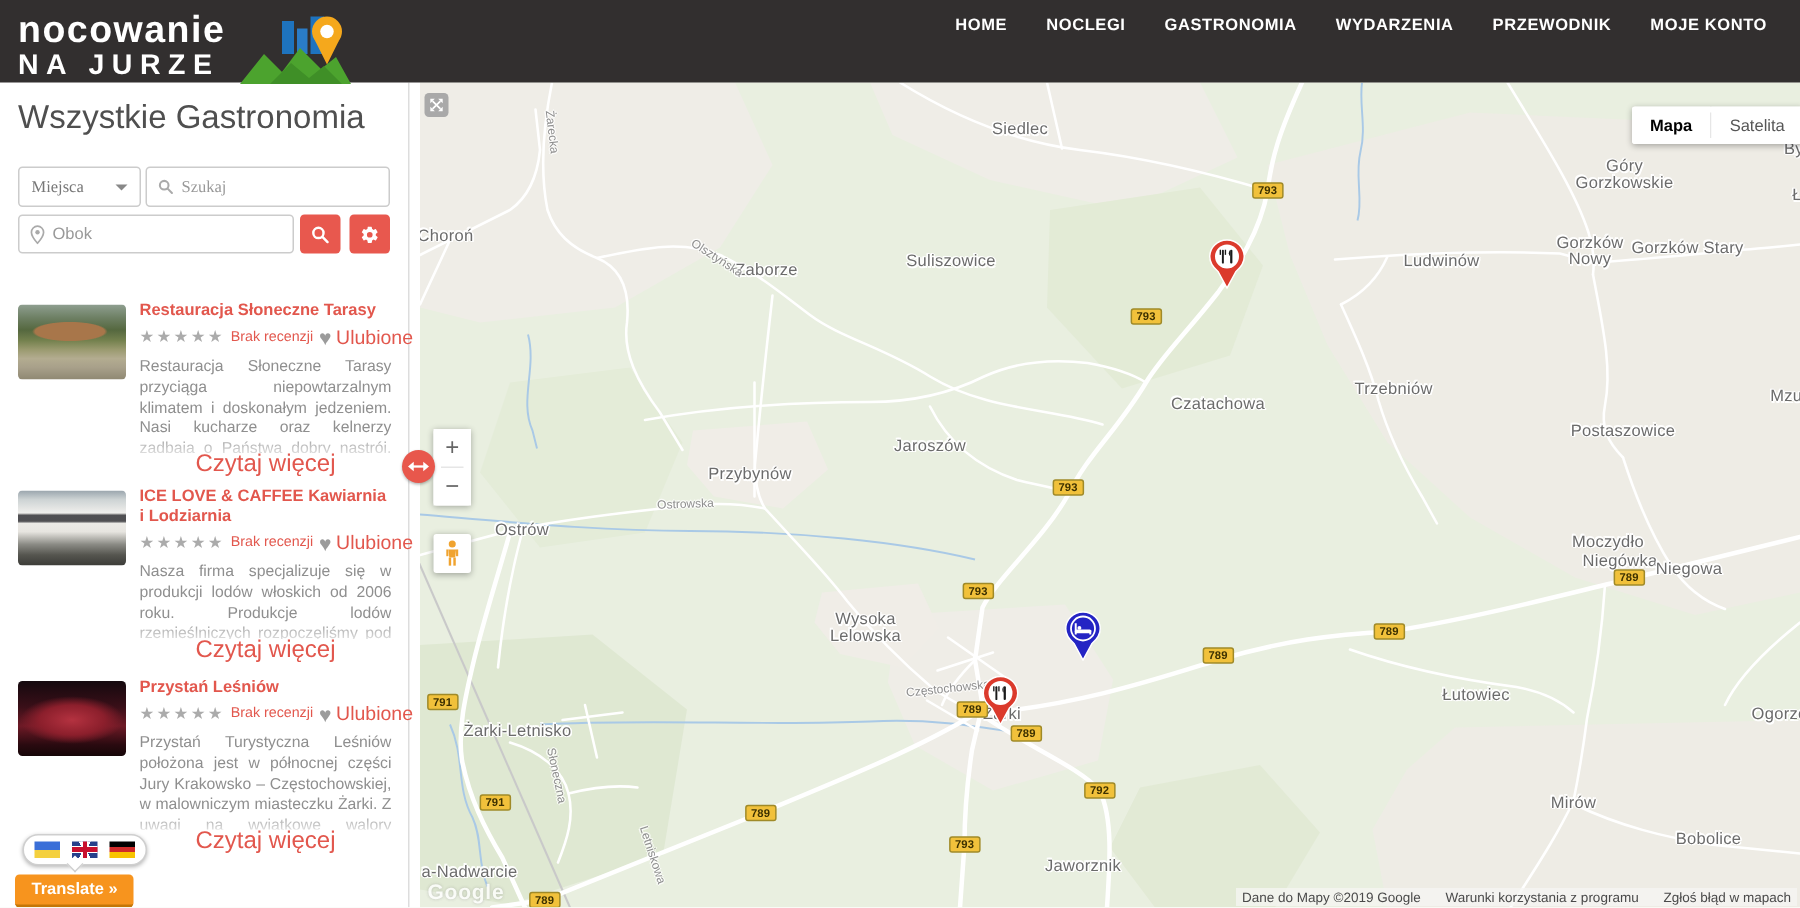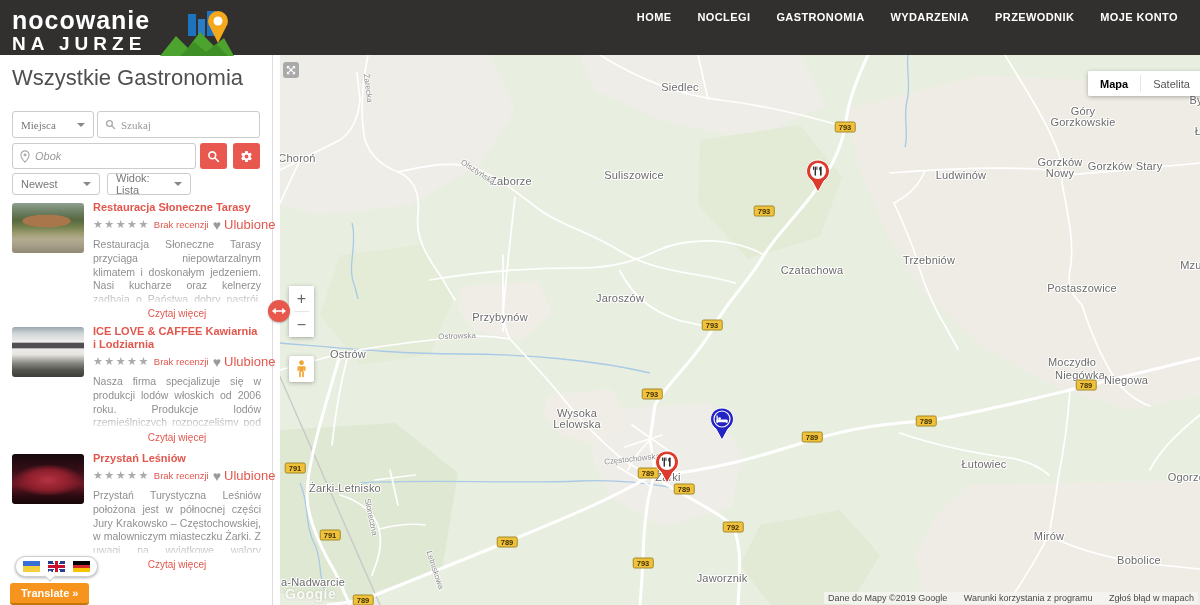--- a/index.html
+++ b/index.html
@@ -31,21 +31,21 @@
   .thumb3{background:radial-gradient(ellipse 48px 22px at 50% 52%,#b43240 0%,#8c1f2c 45%,rgba(0,0,0,0) 72%),linear-gradient(180deg,#14090e 0%,#3a0f18 35%,#6e1a26 60%,#2a0a10 85%,#160608 100%);}
   .l-content{position:absolute;left:93px;right:12px;top:0;bottom:0;}
   .l-title{display:block;color:#e2574d;font-size:11px;font-weight:700;line-height:13px;text-decoration:none;cursor:pointer;}
   .l-meta{margin-top:3px;white-space:nowrap;display:flex;align-items:center;}
   .stars{color:#ababab;font-size:11px;letter-spacing:1.5px;}
   .rtxt{color:#e2574d;font-size:9.5px;margin-left:4px;}
   .heart{color:#9b9b9b;font-size:14px;margin-left:4px;line-height:10px;cursor:pointer;}
   .fav{color:#e2574d;font-size:13px;margin-left:3px;cursor:pointer;}
   .l-desc{margin:6px 0 0 0;font-size:10.5px;line-height:13.8px;color:#8f8f8f;text-align:justify;height:64px;overflow:hidden;}
   .l-fade{position:absolute;left:0;right:0;bottom:14px;height:18px;background:linear-gradient(180deg,rgba(255,255,255,0),rgba(255,255,255,.95));}
-  .more{position:absolute;left:0;right:0;bottom:2px;text-align:center;color:#e2574d;font-size:10px;text-decoration:none;cursor:pointer;}
+  .more{position:absolute;left:0;right:0;bottom:2px;text-align:center;color:#e2574d;font-size:16px;text-decoration:none;cursor:pointer;}
   .flags{position:absolute;left:15px;top:501px;background:#fff;border:1px solid #cfcfcf;border-radius:11px;box-shadow:0 1px 3px rgba(0,0,0,.3);padding:4px 7px;display:flex;gap:8px;}
   .flags:after{content:"";position:absolute;left:30px;bottom:-4px;width:7px;height:7px;background:#fff;border-right:1px solid #cfcfcf;border-bottom:1px solid #cfcfcf;transform:rotate(45deg);}
   .flag{width:17px;height:11px;display:block;cursor:pointer;}
   .flag-ua{background:linear-gradient(180deg,#3a6fd8 50%,#f4d03f 50%);}
   .flag-uk{background:
     linear-gradient(90deg,rgba(0,0,0,0) 43%,#c8102e 43%,#c8102e 57%,rgba(0,0,0,0) 57%),
     linear-gradient(0deg,rgba(0,0,0,0) 36%,#c8102e 36%,#c8102e 64%,rgba(0,0,0,0) 64%),
     linear-gradient(90deg,rgba(0,0,0,0) 36%,#fff 36%,#fff 64%,rgba(0,0,0,0) 64%),
     linear-gradient(0deg,rgba(0,0,0,0) 28%,#fff 28%,#fff 72%,rgba(0,0,0,0) 72%),
     linear-gradient(63deg,rgba(0,0,0,0) 45%,#fff 45%,#fff 55%,rgba(0,0,0,0) 55%),
@@ -121,51 +121,41 @@
       </div>
       <div class="inp" style="width:163px;height:27px;margin-left:3px;padding:0 7px;">
         <svg width="11" height="11" viewBox="0 0 16 16">
             <circle cx="6.5" cy="6.5" r="4.2" fill="none" stroke="#aaa" stroke-width="2"></circle>
             <line x1="9.8" y1="9.8" x2="14" y2="14" stroke="#aaa" stroke-width="2" stroke-linecap="round"></line>
           </svg>
         <span class="ph">Szukaj</span>
       </div>
     </div>
 
-    <div class="frow" style="left:12px;top:88px;font-style:italic;">
+    <div class="frow" style="left:12px;top:88px;">
       <div class="inp" style="width:184px;height:26px;padding:0 7px;">
         <svg width="10" height="13" viewBox="0 0 12 16">
             <path d="M6 1 C3.2 1 1 3.2 1 6 c0 3.5 5 9 5 9 s5 -5.5 5 -9 C11 3.2 8.8 1 6 1 z" fill="none" stroke="#aaa" stroke-width="1.4"></path>
             <circle cx="6" cy="6" r="1.8" fill="#aaa"></circle>
           </svg>
         <span class="ph">Obok</span>
       </div>
       <button class="rbtn" style="width:27px;height:26px;margin-left:4px;">
         <svg width="13" height="13" viewBox="0 0 16 16">
             <circle cx="6.5" cy="6.5" r="4.2" fill="none" stroke="#fff" stroke-width="2"></circle>
             <line x1="9.8" y1="9.8" x2="14" y2="14" stroke="#fff" stroke-width="2" stroke-linecap="round"></line>
           </svg>
       </button>
       <button class="rbtn" style="width:27px;height:26px;margin-left:6px;">
         <svg width="13" height="13" viewBox="0 0 24 24">
             <path fill="#fff" d="M19.4 13c.04-.33.06-.66.06-1s-.02-.67-.06-1l2.1-1.64a.5.5 0 0 0 .12-.64l-2-3.46a.5.5 0 0 0-.6-.22l-2.48 1a7.6 7.6 0 0 0-1.72-1l-.38-2.64A.5.5 0 0 0 14 2h-4a.5.5 0 0 0-.5.42l-.37 2.64c-.62.26-1.2.6-1.73 1l-2.48-1a.5.5 0 0 0-.6.22l-2 3.46a.5.5 0 0 0 .12.64L4.54 11c-.04.33-.06.66-.06 1s.02.67.06 1l-2.1 1.64a.5.5 0 0 0-.12.64l2 3.46c.13.22.39.31.6.22l2.48-1c.53.4 1.1.74 1.73 1l.37 2.64c.04.24.25.42.5.42h4c.25 0 .46-.18.5-.42l.38-2.64a7.6 7.6 0 0 0 1.72-1l2.48 1c.22.09.48 0 .6-.22l2-3.46a.5.5 0 0 0-.12-.64L19.4 13zM12 15.5a3.5 3.5 0 1 1 0-7 3.5 3.5 0 0 1 0 7z"></path>
           </svg>
       </button>
     </div>
 
-    <div class="frow" style="left:12px;top:118px;">
-      <div class="sel" style="width:88px;height:22px;padding:0 8px;">
-        <span>Newest</span>
-        <span class="caret"></span>
-      </div>
-      <div class="sel" style="width:84px;height:22px;margin-left:7px;padding:0 8px;">
-        <span>Widok: Lista</span>
-        <span class="caret"></span>
-      </div>
-    </div>
 
     <article class="list-item" style="top:146px;">
       <div class="thumb thumb1"></div>
       <div class="l-content">
         <a class="l-title">Restauracja Słoneczne Tarasy</a>
         <div class="l-meta">
           <span class="stars">★★★★★</span>
           <span class="rtxt">Brak recenzji</span>
           <span class="heart">♥</span>
           <span class="fav">Ulubione</span>

